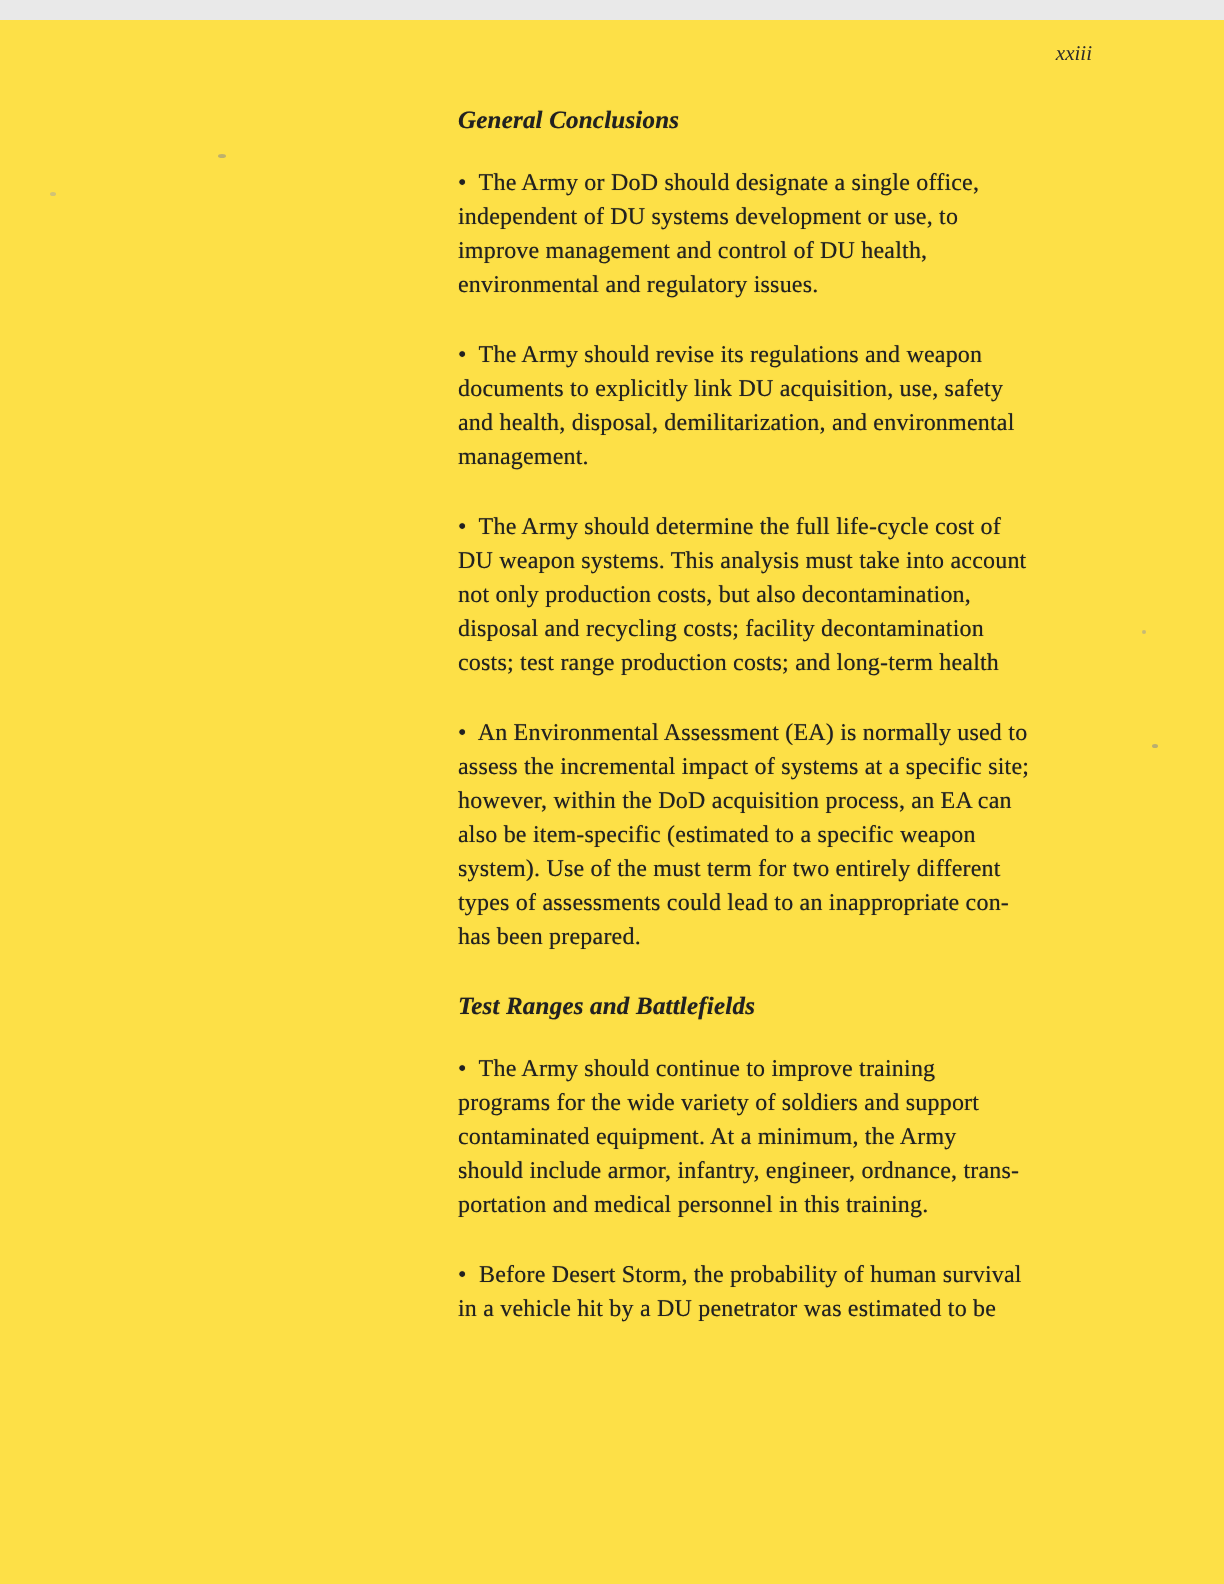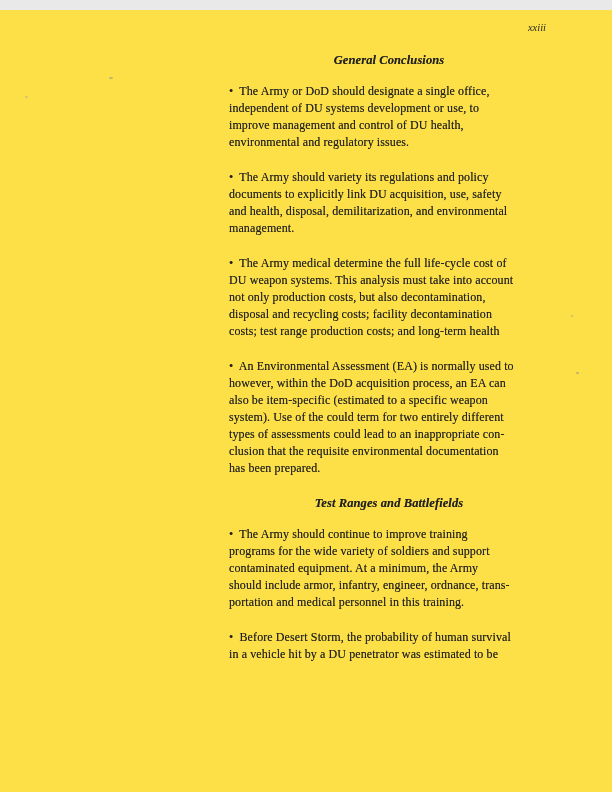--- a/index.html
+++ b/index.html
@@ -27,21 +27,21 @@
     left: 229px;
     top: 42px;
     width: 320px;
   }
   .block { margin: 0 0 18px 0; }
   .block.heading {
     font-weight: bold;
     font-style: italic;
     margin-bottom: 14px;
   }
-  .block.heading .line { font-size: 12.5px; text-align: center; }
+  .block.heading .line { font-size: 12.5px; }
   .line {
     height: 17px;
     line-height: 17px;
     font-size: 12px;
     letter-spacing: 0.1px;
     white-space: pre;
     text-shadow: 0 0 0.4px rgba(30,30,30,0.55);
   }
   .speck { position: absolute; border-radius: 50%; }
   .speck-1 { left: 109px; top: 67px;  width: 4px; height: 2px; background: #8a8a8a; opacity: 0.55; }
@@ -59,39 +59,39 @@
       <div class="block heading">
         <div class="line">General Conclusions</div>
       </div>
       <div class="block bullet">
         <div class="line">•  The Army or DoD should designate a single office,</div>
         <div class="line">independent of DU systems development or use, to</div>
         <div class="line">improve management and control of DU health,</div>
         <div class="line">environmental and regulatory issues.</div>
       </div>
       <div class="block bullet">
-        <div class="line">•  The Army should variety its regulations and policy</div>
+        <div class="line">•  The Army should revise its regulations and weapon</div>
         <div class="line">documents to explicitly link DU acquisition, use, safety</div>
         <div class="line">and health, disposal, demilitarization, and environmental</div>
         <div class="line">management.</div>
       </div>
       <div class="block bullet">
-        <div class="line">•  The Army medical determine the full life-cycle cost of</div>
+        <div class="line">•  The Army should determine the full life-cycle cost of</div>
         <div class="line">DU weapon systems. This analysis must take into account</div>
         <div class="line">not only production costs, but also decontamination,</div>
         <div class="line">disposal and recycling costs; facility decontamination</div>
         <div class="line">costs; test range production costs; and long-term health</div>
       </div>
       <div class="block bullet">
         <div class="line">•  An Environmental Assessment (EA) is normally used to</div>
+        <div class="line">assess the incremental impact of systems at a specific site;</div>
         <div class="line">however, within the DoD acquisition process, an EA can</div>
         <div class="line">also be item-specific (estimated to a specific weapon</div>
-        <div class="line">system). Use of the could term for two entirely different</div>
+        <div class="line">system). Use of the must term for two entirely different</div>
         <div class="line">types of assessments could lead to an inappropriate con-</div>
-        <div class="line">clusion that the requisite environmental documentation</div>
         <div class="line">has been prepared.</div>
       </div>
       <div class="block heading">
         <div class="line">Test Ranges and Battlefields</div>
       </div>
       <div class="block bullet">
         <div class="line">•  The Army should continue to improve training</div>
         <div class="line">programs for the wide variety of soldiers and support</div>
         <div class="line">contaminated equipment. At a minimum, the Army</div>
         <div class="line">should include armor, infantry, engineer, ordnance, trans-</div>

